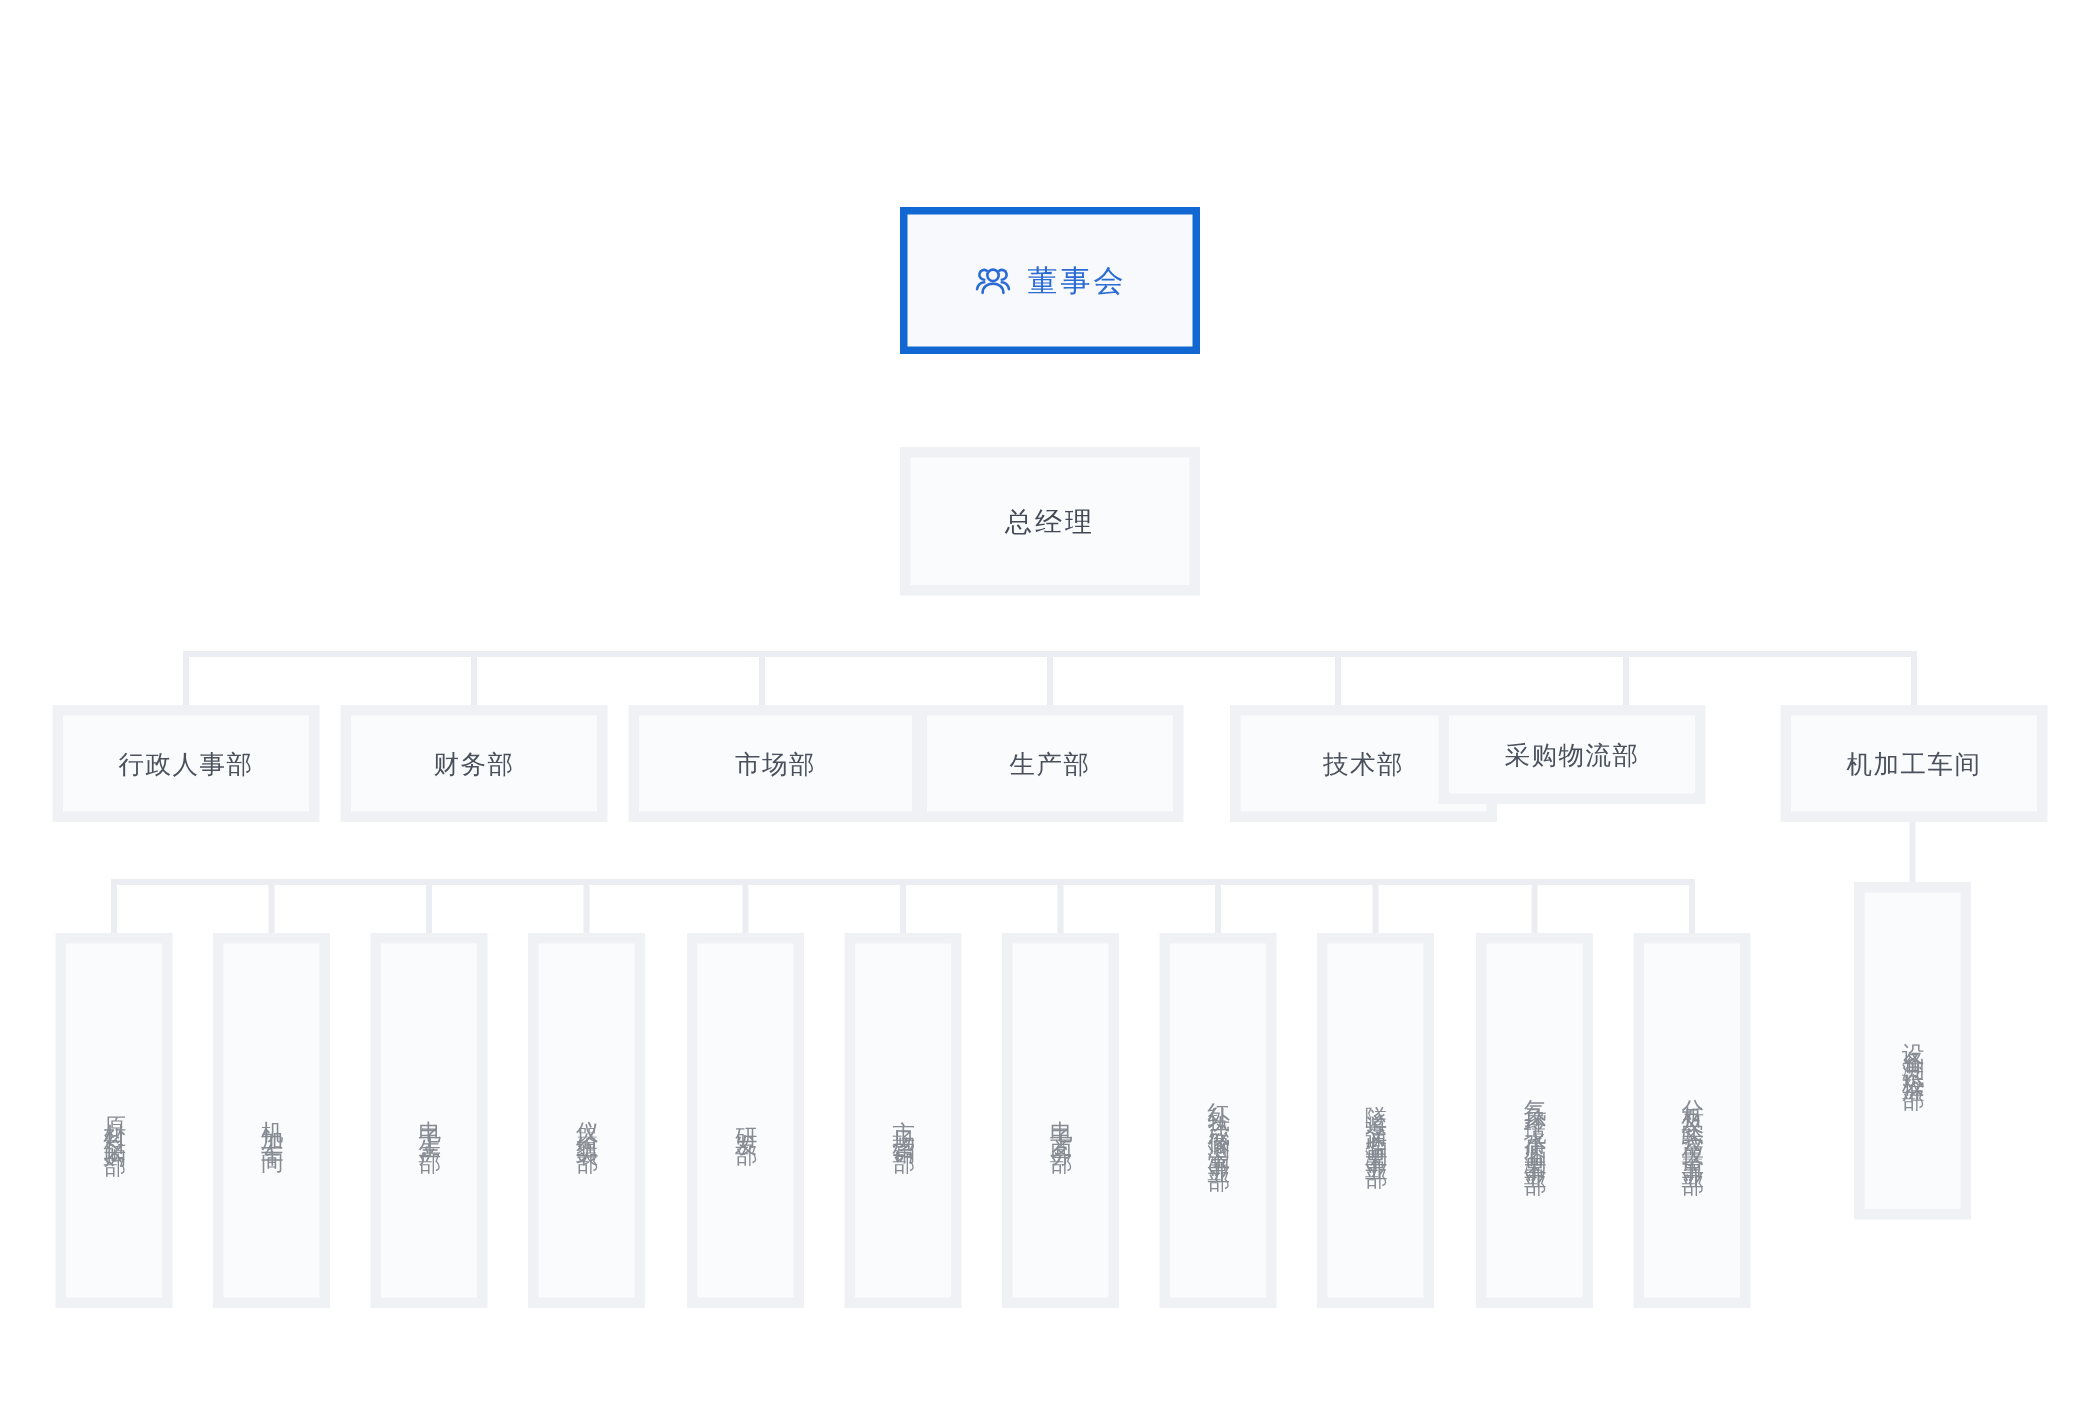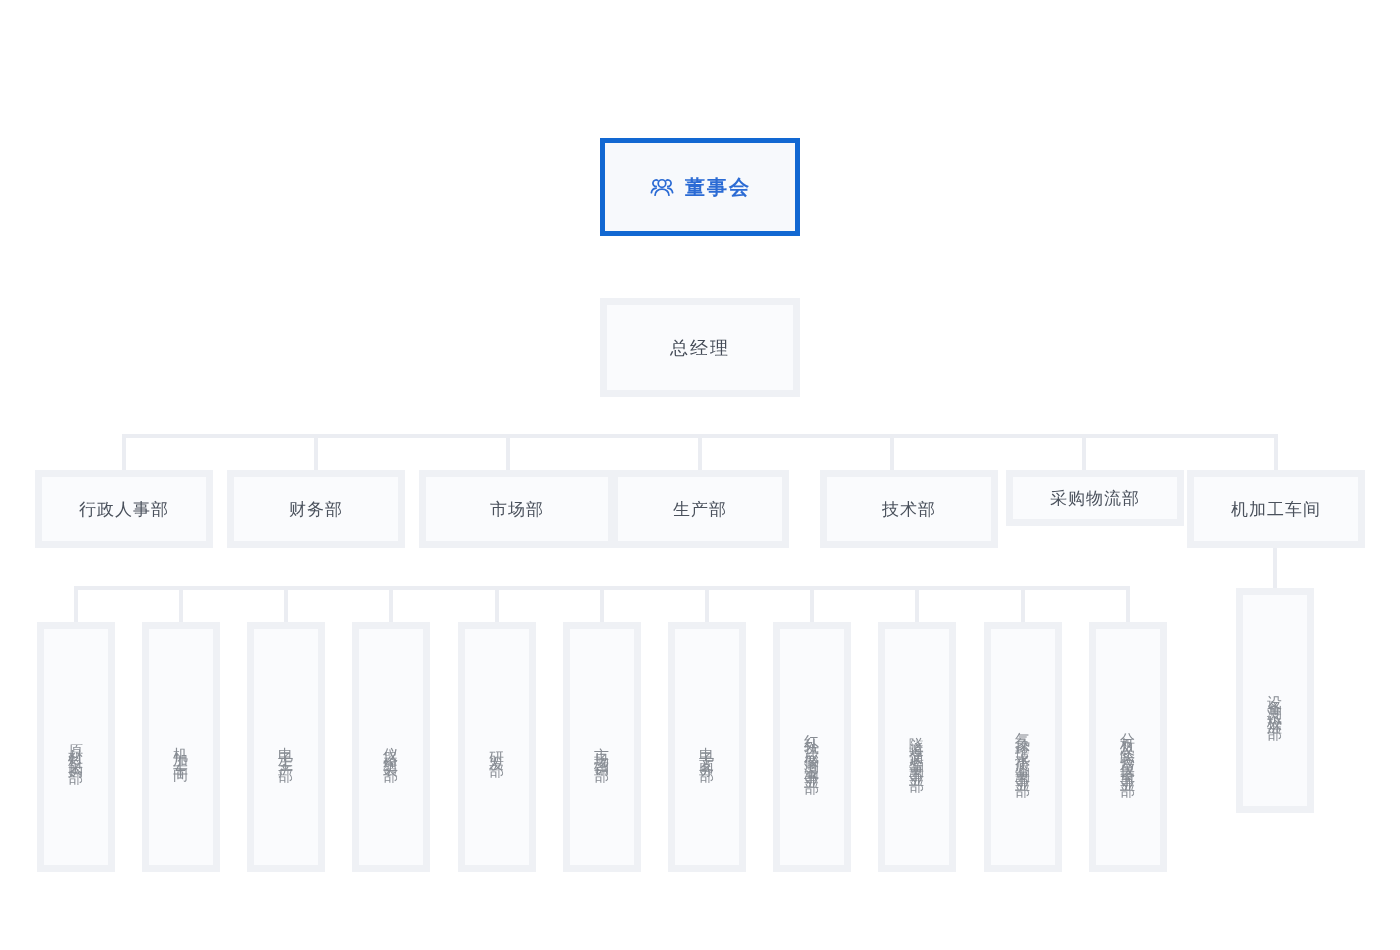--- a/index.html
+++ b/index.html
@@ -48,21 +48,21 @@
     border: 5px solid #1268d2;
     padding: 0;
   }
   .node.board .node-inner {
     background: transparent;
     gap: 10px;
   }
   .node.board .node-label {
     color: #2b6bd4;
     font-size: 20px;
-    font-weight: 700;
+    font-weight: 400;
     letter-spacing: 2px;
   }
   .team-icon {
     width: 26px;
     height: 26px;
     display: inline-flex;
     align-items: center;
     justify-content: center;
   }
   .team-icon svg {
@@ -145,21 +145,21 @@
   <div class="node" style="left:611px; top:470px; width:178px; height:78px;">
     <div class="node-inner">
       <span class="node-label">生产部</span>
     </div>
   </div>
   <div class="node" style="left:820px; top:470px; width:178px; height:78px;">
     <div class="node-inner">
       <span class="node-label">技术部</span>
     </div>
   </div>
-  <div class="node" style="left:1006px; top:470px; width:178px; height:56px;">
+  <div class="node" style="left:959px; top:470px; width:178px; height:66px;">
     <div class="node-inner">
       <span class="node-label">采购物流部</span>
     </div>
   </div>
   <div class="node" style="left:1187px; top:470px; width:178px; height:78px;">
     <div class="node-inner">
       <span class="node-label">机加工车间</span>
     </div>
   </div>
 

